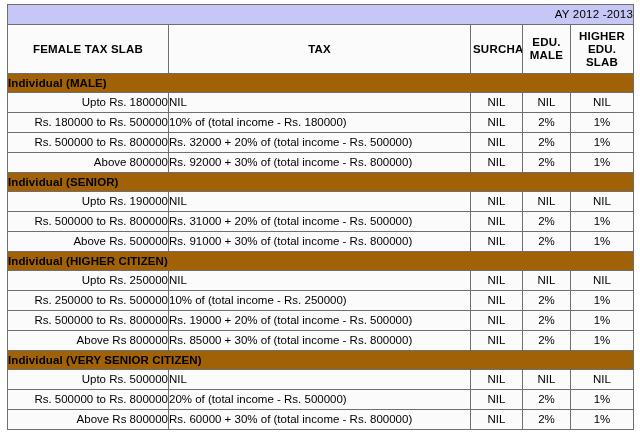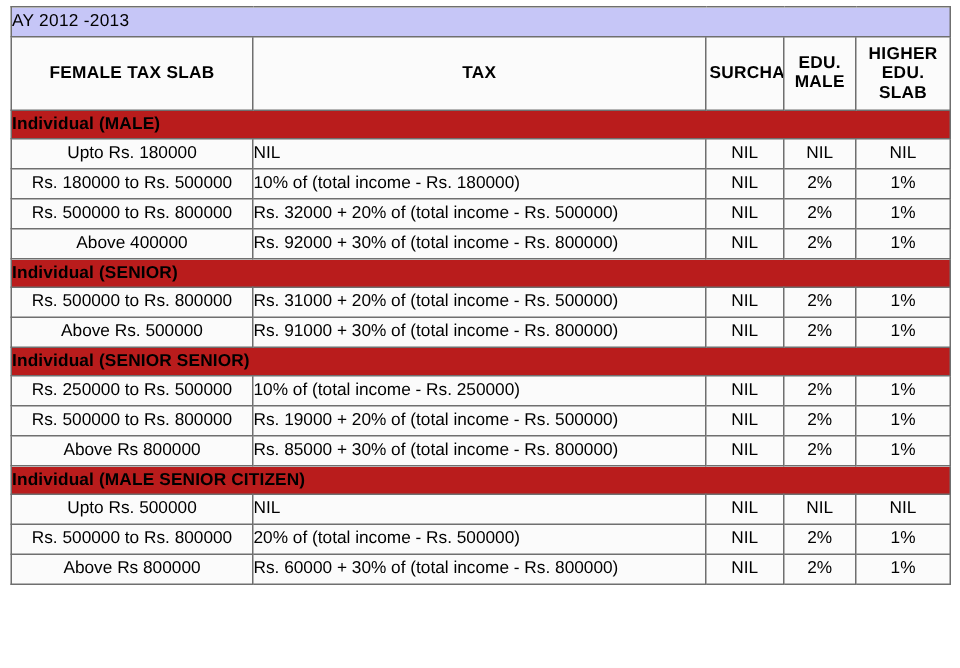--- a/index.html
+++ b/index.html
@@ -37,21 +37,21 @@
   
   col.c-slab   { width: 161px; }
   col.c-tax    { width: 302px; }
   col.c-sur    { width: 52px; }
   col.c-edu    { width: 48px; }
   col.c-hedu   { width: 63px; }
 
   
   td.title-cell {
     background: #c6c6f7;
-    text-align: left;
+    text-align: right;
     font-size: 12.5px;
     height: 19px;
     line-height: 19px;
     letter-spacing: 0.2px;
   }
   
   td.head-cell {
     background: #fbfbfb;
     text-align: center;
     font-weight: bold;
@@ -60,36 +60,36 @@
     letter-spacing: 0.2px;
   }
   td.head-cell .wrap {
     display: block;
     line-height: 13px;
     white-space: normal;
     padding: 0 2px;
   }
   
   td.section-cell {
-    background: #b91c1c;
+    background: #a16207;
     font-weight: bold;
     font-size: 12px;
     height: 18px;
     line-height: 18px;
     padding-left: 3px;
     text-align: left;
     letter-spacing: 0.1px;
   }
   
   tr.data-row td {
     height: 19px;
     line-height: 19px;
   }
   td.slab-cell {
-    text-align: center;
+    text-align: right;
     padding-left: 3px;
   }
   td.tax-cell {
     text-align: left;
     padding-left: 3px;
   }
   td.num-cell {
     text-align: center;
   }
 </style>
@@ -144,45 +144,59 @@
           <td class="num-cell">1%</td>
         </tr>
         <tr class="data-row">
           <td class="slab-cell">Rs. 500000 to Rs. 800000</td>
           <td class="tax-cell">Rs. 32000 + 20% of (total income - Rs. 500000)</td>
           <td class="num-cell">NIL</td>
           <td class="num-cell">2%</td>
           <td class="num-cell">1%</td>
         </tr>
         <tr class="data-row">
-          <td class="slab-cell">Above 400000</td>
+          <td class="slab-cell">Above 800000</td>
           <td class="tax-cell">Rs. 92000 + 30% of (total income - Rs. 800000)</td>
           <td class="num-cell">NIL</td>
           <td class="num-cell">2%</td>
           <td class="num-cell">1%</td>
         </tr>
         <tr>
           <td class="section-cell" colspan="5">Individual (SENIOR)</td>
         </tr>
         <tr class="data-row">
+          <td class="slab-cell">Upto Rs. 190000</td>
+          <td class="tax-cell">NIL</td>
+          <td class="num-cell">NIL</td>
+          <td class="num-cell">NIL</td>
+          <td class="num-cell">NIL</td>
+        </tr>
+        <tr class="data-row">
           <td class="slab-cell">Rs. 500000 to Rs. 800000</td>
           <td class="tax-cell">Rs. 31000 + 20% of (total income - Rs. 500000)</td>
           <td class="num-cell">NIL</td>
           <td class="num-cell">2%</td>
           <td class="num-cell">1%</td>
         </tr>
         <tr class="data-row">
           <td class="slab-cell">Above Rs. 500000</td>
           <td class="tax-cell">Rs. 91000 + 30% of (total income - Rs. 800000)</td>
           <td class="num-cell">NIL</td>
           <td class="num-cell">2%</td>
           <td class="num-cell">1%</td>
         </tr>
         <tr>
-          <td class="section-cell" colspan="5">Individual (SENIOR SENIOR)</td>
+          <td class="section-cell" colspan="5">Individual (HIGHER CITIZEN)</td>
+        </tr>
+        <tr class="data-row">
+          <td class="slab-cell">Upto Rs. 250000</td>
+          <td class="tax-cell">NIL</td>
+          <td class="num-cell">NIL</td>
+          <td class="num-cell">NIL</td>
+          <td class="num-cell">NIL</td>
         </tr>
         <tr class="data-row">
           <td class="slab-cell">Rs. 250000 to Rs. 500000</td>
           <td class="tax-cell">10% of (total income  - Rs. 250000)</td>
           <td class="num-cell">NIL</td>
           <td class="num-cell">2%</td>
           <td class="num-cell">1%</td>
         </tr>
         <tr class="data-row">
           <td class="slab-cell">Rs. 500000 to Rs. 800000</td>
@@ -192,21 +206,21 @@
           <td class="num-cell">1%</td>
         </tr>
         <tr class="data-row">
           <td class="slab-cell">Above Rs 800000</td>
           <td class="tax-cell">Rs. 85000 + 30% of (total income - Rs. 800000)</td>
           <td class="num-cell">NIL</td>
           <td class="num-cell">2%</td>
           <td class="num-cell">1%</td>
         </tr>
         <tr>
-          <td class="section-cell" colspan="5">Individual (MALE SENIOR CITIZEN)</td>
+          <td class="section-cell" colspan="5">Individual (VERY SENIOR CITIZEN)</td>
         </tr>
         <tr class="data-row">
           <td class="slab-cell">Upto Rs. 500000</td>
           <td class="tax-cell">NIL</td>
           <td class="num-cell">NIL</td>
           <td class="num-cell">NIL</td>
           <td class="num-cell">NIL</td>
         </tr>
         <tr class="data-row">
           <td class="slab-cell">Rs. 500000 to Rs. 800000</td>

